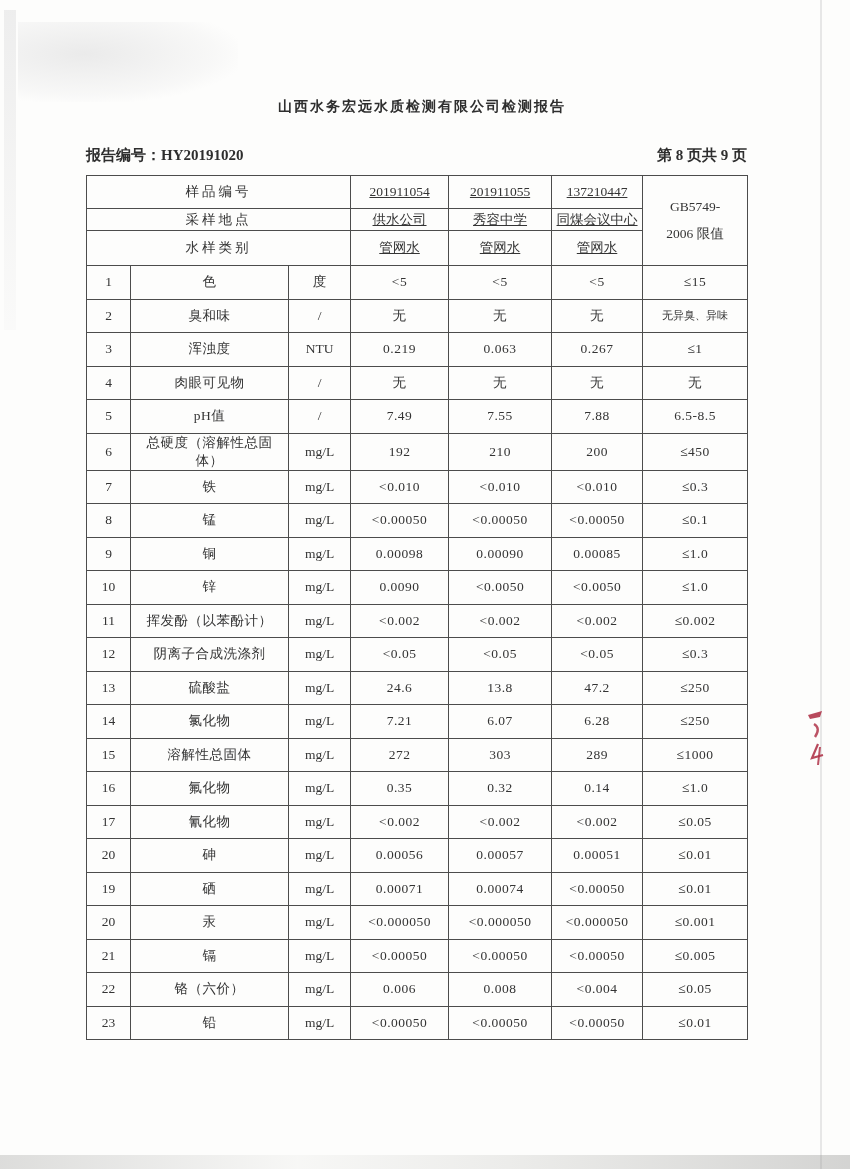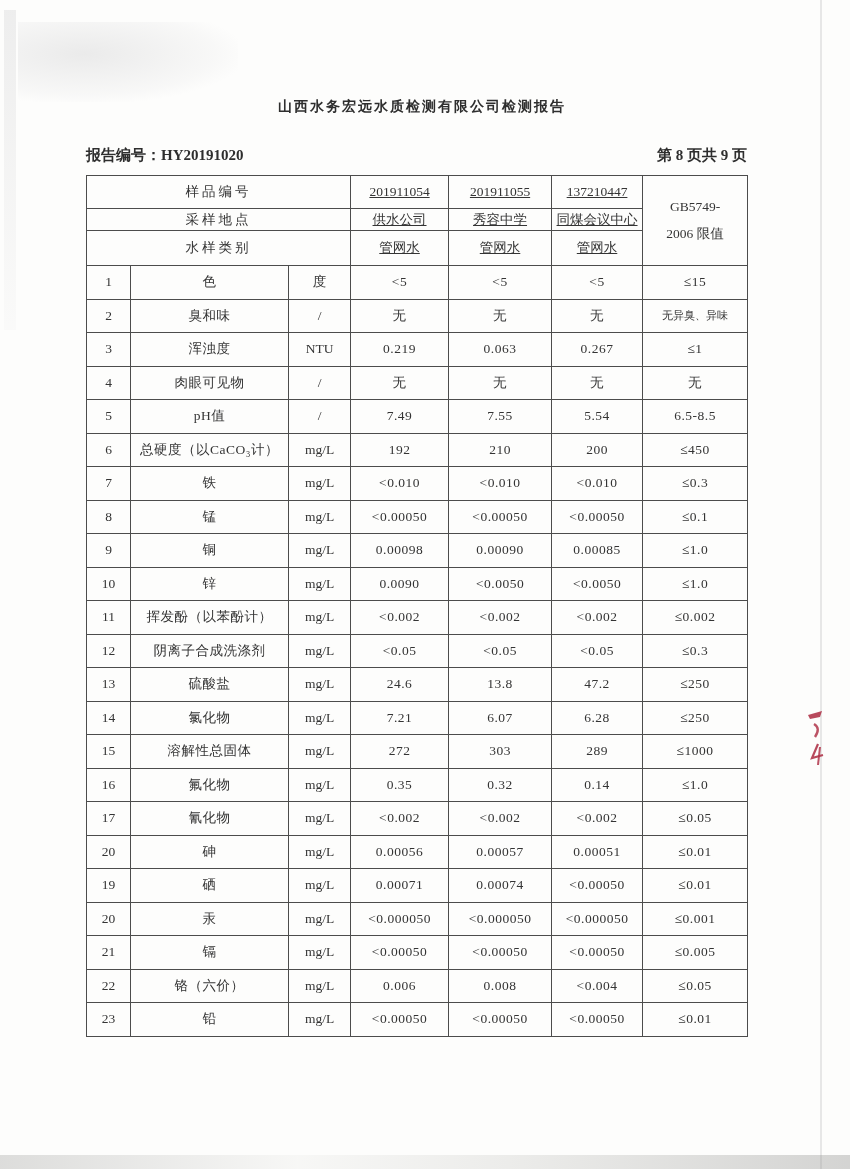--- a/index.html
+++ b/index.html
@@ -166,27 +166,27 @@
     <td class="c-val">无</td>
     <td class="c-limit">无</td>
   </tr>
 
   <tr class="body-row">
     <td class="c-no">5</td>
     <td class="c-name">pH值</td>
     <td class="c-unit">/</td>
     <td class="c-val">7.49</td>
     <td class="c-val">7.55</td>
-    <td class="c-val">5.54</td>
+    <td class="c-val">7.88</td>
     <td class="c-limit">6.5-8.5</td>
   </tr>
 
   <tr class="body-row">
     <td class="c-no">6</td>
-    <td class="c-name">总硬度（以CaCO₃计）</td>
+    <td class="c-name">总硬度（溶解性总固体）</td>
     <td class="c-unit">mg/L</td>
     <td class="c-val">192</td>
     <td class="c-val">210</td>
     <td class="c-val">200</td>
     <td class="c-limit">≤450</td>
   </tr>
 
   <tr class="body-row">
     <td class="c-no">7</td>
     <td class="c-name">铁</td>

